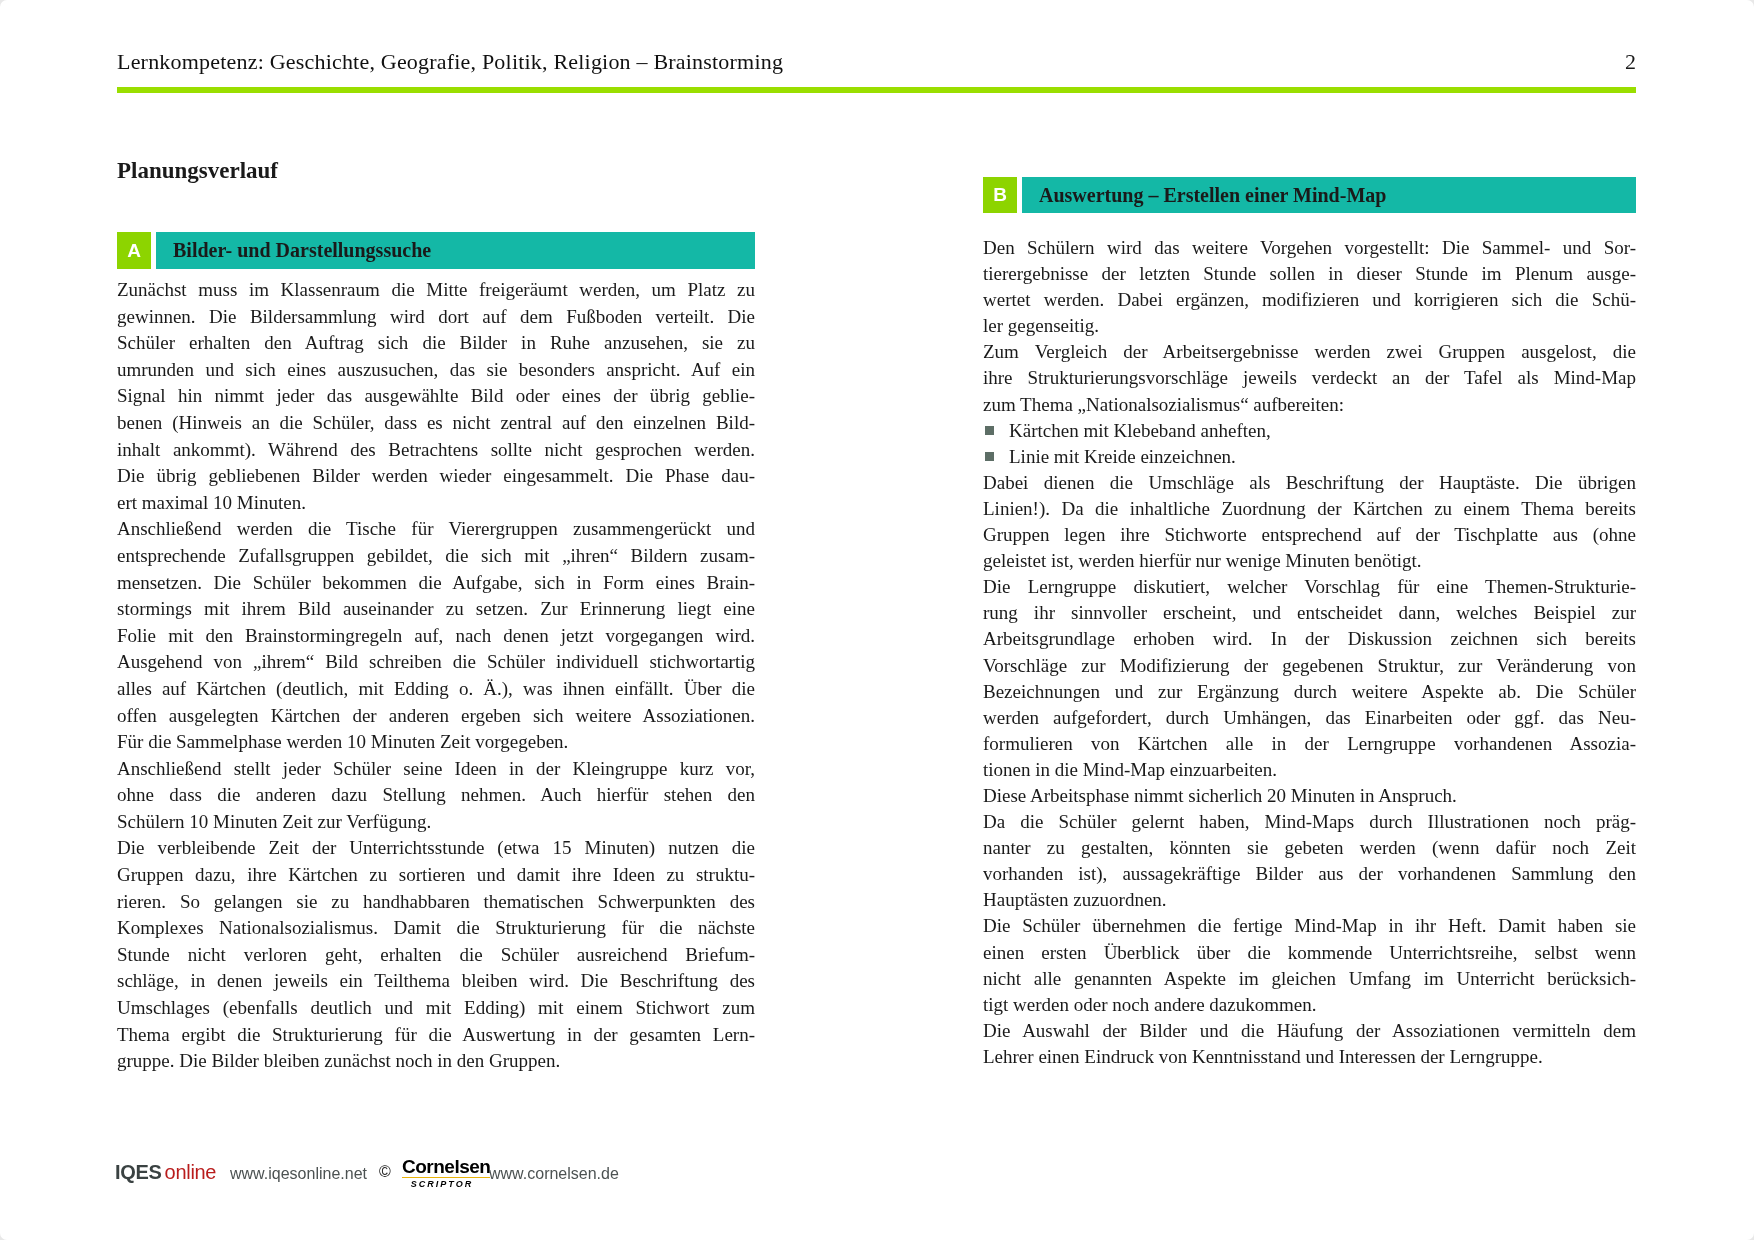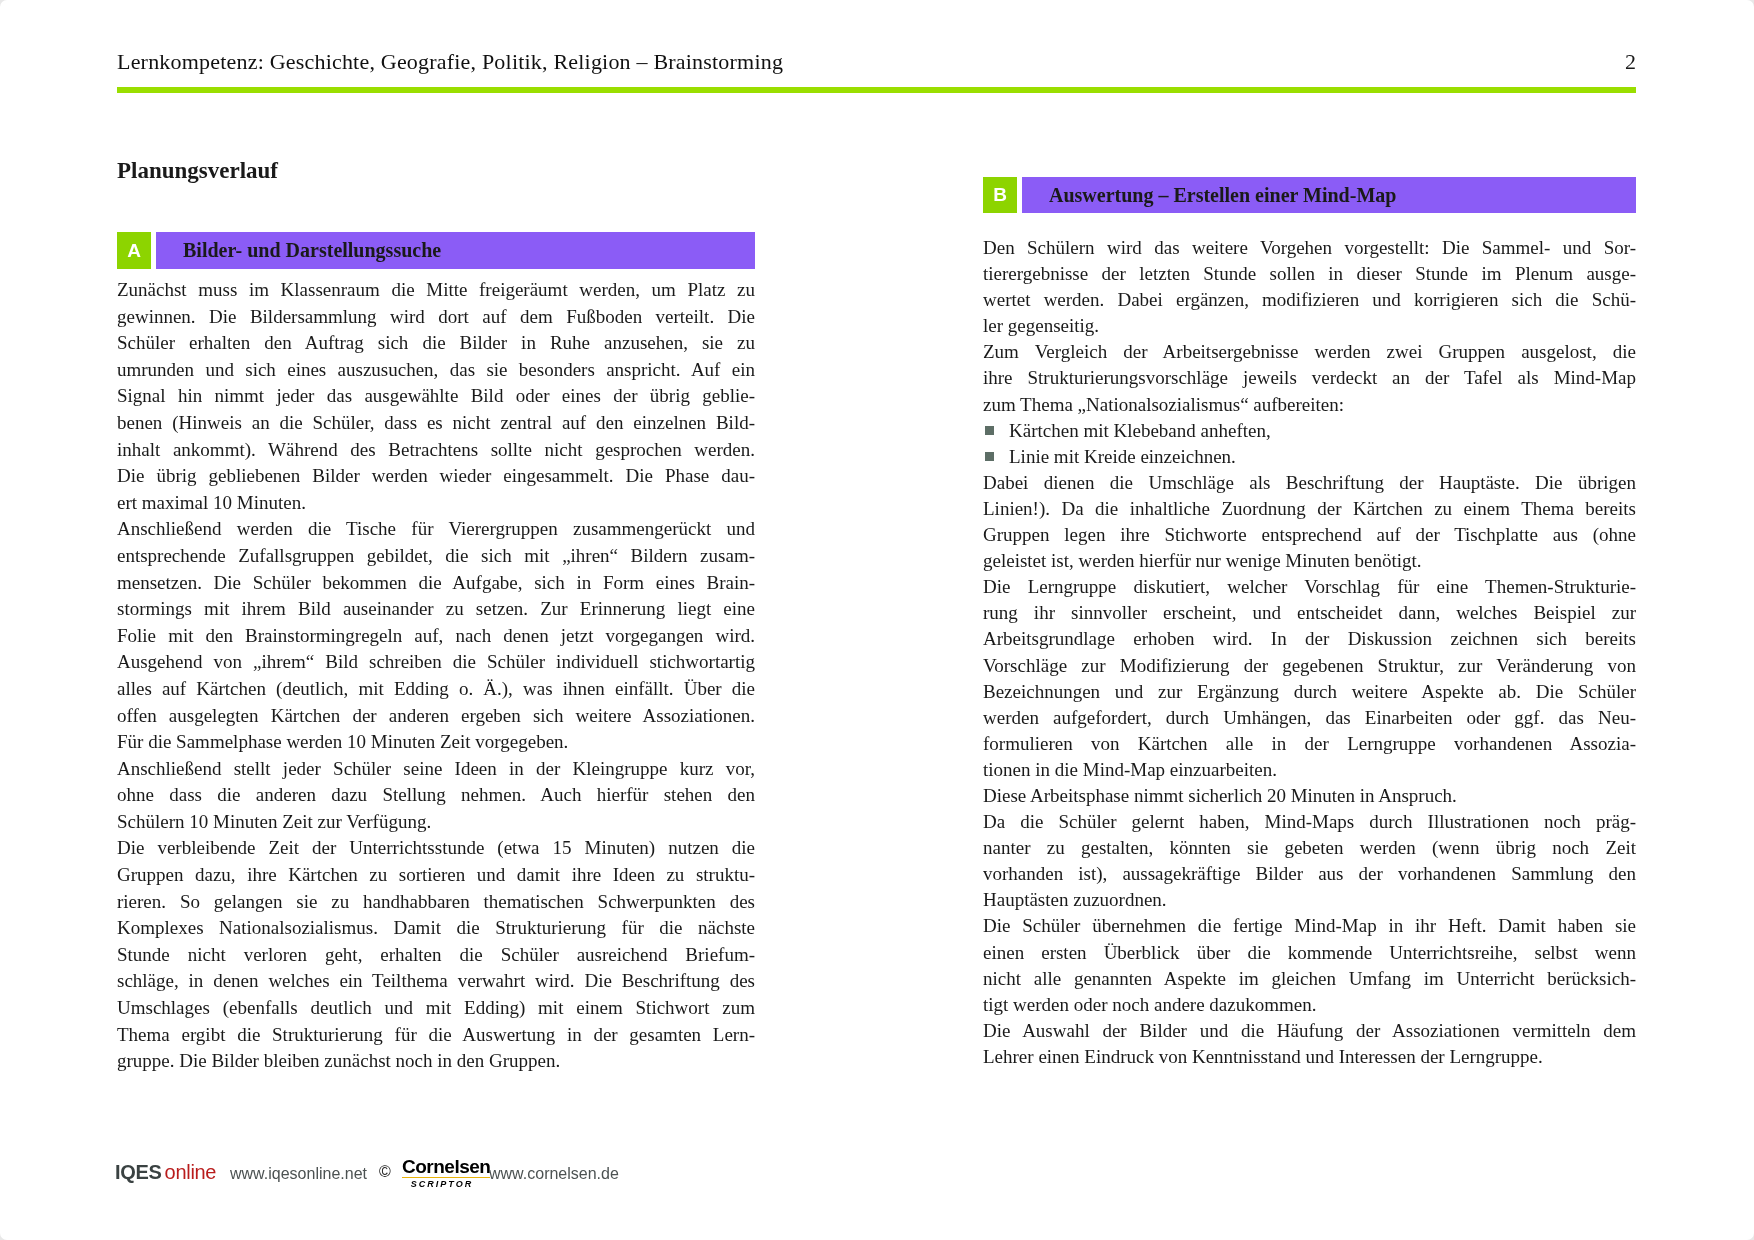--- a/index.html
+++ b/index.html
@@ -23,22 +23,22 @@
   }
   .section-bar { position:absolute; display:flex; }
   #section-a { left:117px; top:232px; width:638px; height:37px; }
   #section-b { left:983px; top:177px; width:653px; height:36px; }
   .badge {
     width:34px; background:#8dd400; color:#ffffff;
     font-family:"Liberation Sans", sans-serif; font-weight:bold; font-size:19px;
     display:flex; align-items:center; justify-content:center; flex:none;
   }
   .bar-rest {
-    flex:1; background:#8b5cf6; margin-left:5px; display:flex;
-    align-items:center; padding-left:27px; font-weight:bold; font-size:20px;
+    flex:1; background:#14b8a6; margin-left:5px; display:flex;
+    align-items:center; padding-left:17px; font-weight:bold; font-size:20px;
   }
   .body-col { position:absolute; }
   #left-body  { left:117px; top:277px; width:638px; }
   #right-body { left:983px; top:235px; width:653px; }
   .para { margin:0; }
   .jline {
     font-size:19px; line-height:26.6px; height:26.6px; overflow:hidden;
     text-align:justify; text-align-last:justify;
   }
   #right-body .jline, #right-body .bullet-row { line-height:26.1px; height:26.1px; }
@@ -113,21 +113,21 @@
         <div class="jline">Anschließend stellt jeder Schüler seine Ideen in der Kleingruppe kurz vor,</div>
         <div class="jline">ohne dass die anderen dazu Stellung nehmen. Auch hierfür stehen den</div>
         <div class="jline last">Schülern 10 Minuten Zeit zur Verfügung.</div>
       </div>
       <div class="para">
         <div class="jline">Die verbleibende Zeit der Unterrichtsstunde (etwa 15 Minuten) nutzen die</div>
         <div class="jline">Gruppen dazu, ihre Kärtchen zu sortieren und damit ihre Ideen zu struktu-</div>
         <div class="jline">rieren. So gelangen sie zu handhabbaren thematischen Schwerpunkten des</div>
         <div class="jline">Komplexes Nationalsozialismus. Damit die Strukturierung für die nächste</div>
         <div class="jline">Stunde nicht verloren geht, erhalten die Schüler ausreichend Briefum-</div>
-        <div class="jline">schläge, in denen welches ein Teilthema verwahrt wird. Die Beschriftung des</div>
+        <div class="jline">schläge, in denen jeweils ein Teilthema bleiben wird. Die Beschriftung des</div>
         <div class="jline">Umschlages (ebenfalls deutlich und mit Edding) mit einem Stichwort zum</div>
         <div class="jline">Thema ergibt die Strukturierung für die Auswertung in der gesamten Lern-</div>
         <div class="jline last">gruppe. Die Bilder bleiben zunächst noch in den Gruppen.</div>
       </div>
     </div>
   <div id="right-body" class="body-col">
       <div class="para">
         <div class="jline">Den Schülern wird das weitere Vorgehen vorgestellt: Die Sammel- und Sor-</div>
         <div class="jline">tierergebnisse der letzten Stunde sollen in dieser Stunde im Plenum ausge-</div>
         <div class="jline">wertet werden. Dabei ergänzen, modifizieren und korrigieren sich die Schü-</div>
@@ -160,21 +160,21 @@
         <div class="jline">Bezeichnungen und zur Ergänzung durch weitere Aspekte ab. Die Schüler</div>
         <div class="jline">werden aufgefordert, durch Umhängen, das Einarbeiten oder ggf. das Neu-</div>
         <div class="jline">formulieren von Kärtchen alle in der Lerngruppe vorhandenen Assozia-</div>
         <div class="jline last">tionen in die Mind-Map einzuarbeiten.</div>
       </div>
       <div class="para">
         <div class="jline last">Diese Arbeitsphase nimmt sicherlich 20 Minuten in Anspruch.</div>
       </div>
       <div class="para">
         <div class="jline">Da die Schüler gelernt haben, Mind-Maps durch Illustrationen noch präg-</div>
-        <div class="jline">nanter zu gestalten, könnten sie gebeten werden (wenn übrig noch Zeit</div>
+        <div class="jline">nanter zu gestalten, könnten sie gebeten werden (wenn dafür noch Zeit</div>
         <div class="jline">vorhanden ist), aussagekräftige Bilder aus der vorhandenen Sammlung den</div>
         <div class="jline last">Hauptästen zuzuordnen.</div>
       </div>
       <div class="para">
         <div class="jline">Die Schüler übernehmen die fertige Mind-Map in ihr Heft. Damit haben sie</div>
         <div class="jline">einen ersten Überblick über die kommende Unterrichtsreihe, selbst wenn</div>
         <div class="jline">nicht alle genannten Aspekte im gleichen Umfang im Unterricht berücksich-</div>
         <div class="jline last">tigt werden oder noch andere dazukommen.</div>
       </div>
       <div class="para">

